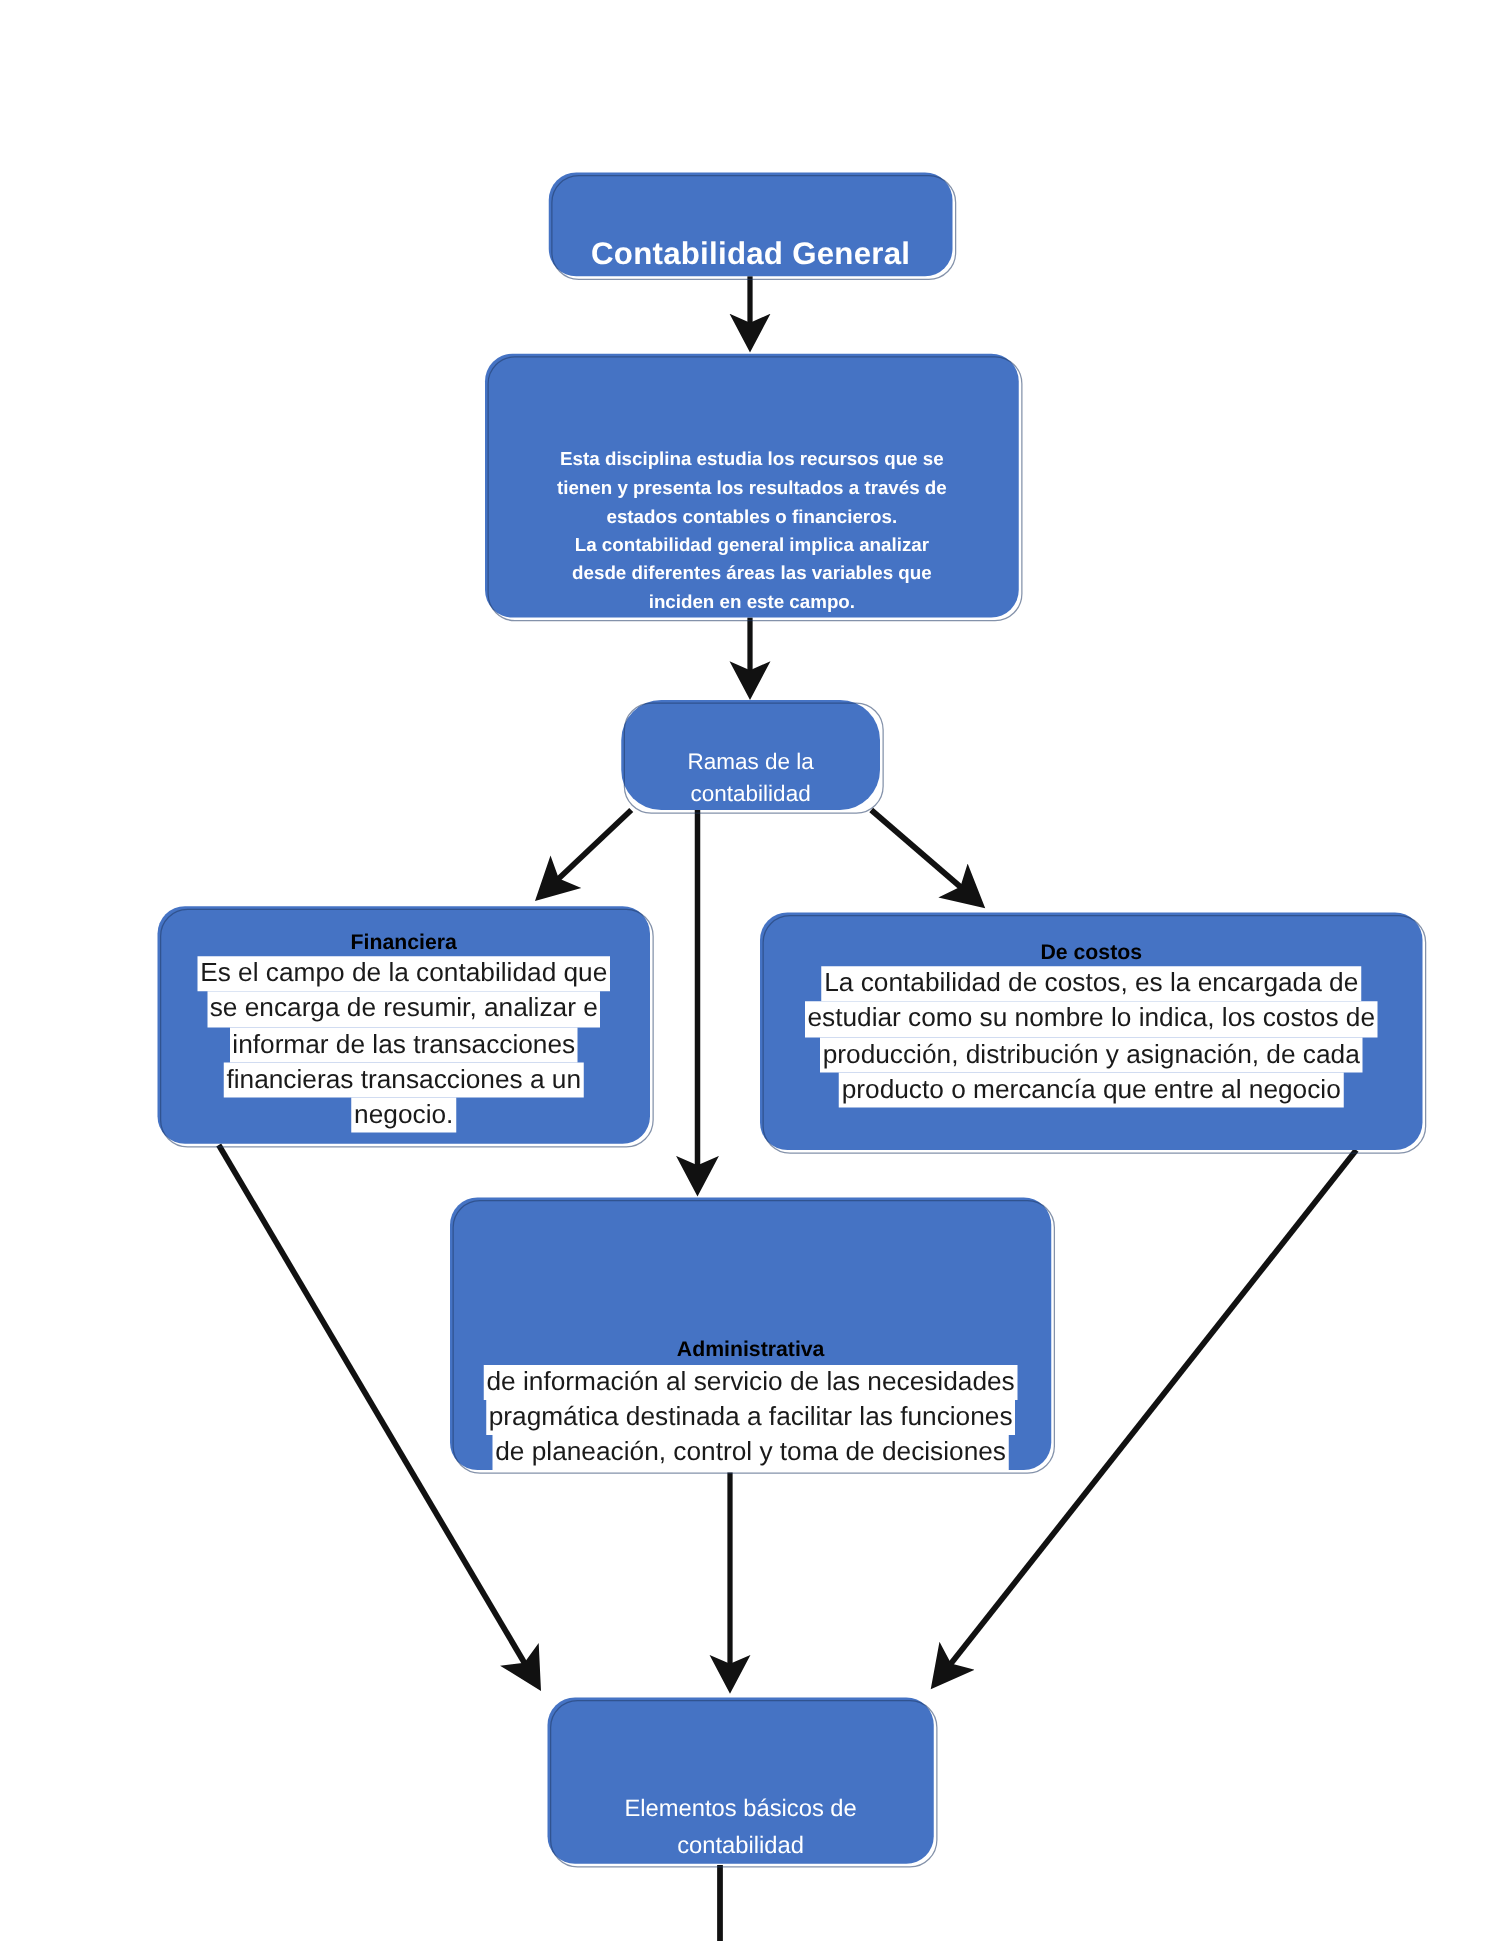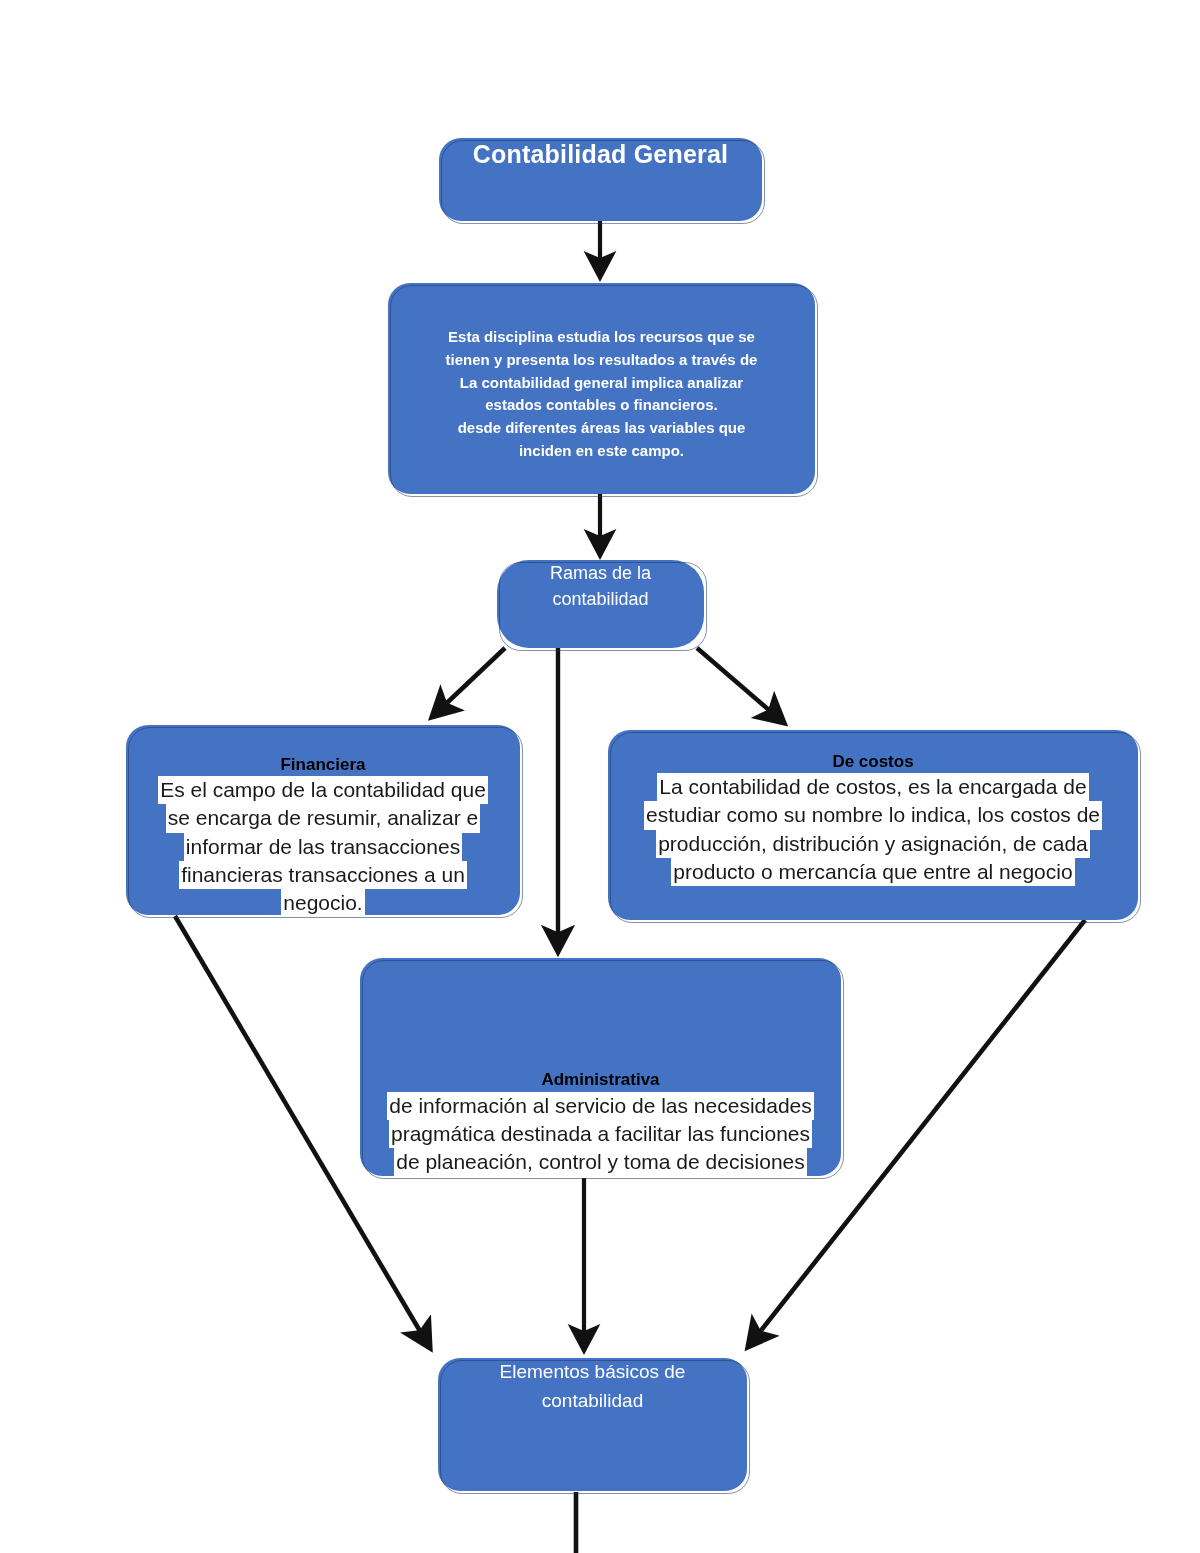--- a/index.html
+++ b/index.html
@@ -26,21 +26,21 @@
     pointer-events: none;
   }
   .node {
     position: absolute;
     background: #4573C4;
     border-radius: 22px;
     box-sizing: border-box;
     display: flex;
     flex-direction: column;
     align-items: center;
-    justify-content: flex-start;
+    justify-content: flex-end;
     z-index: 2;
   }
   
   .node::after {
     content: "";
     position: absolute;
     left: 2px;
     top: 2px;
     right: -3px;
     bottom: -3px;
@@ -136,35 +136,35 @@
   </svg>
 
   <div class="node" style="left:439px; top:138px; width:323px; height:83px;">
     <div class="node-title-white t-root">Contabilidad General</div>
   </div>
 
   <div class="node" style="left:388px; top:283px; width:427px; height:211px;">
     <div class="node-title-white t-desc">
       <div>Esta disciplina estudia los recursos que se</div>
       <div>tienen y presenta los resultados a través de</div>
+      <div>estados contables o financieros.</div>
       <div>La contabilidad general implica analizar</div>
-      <div>estados contables o financieros.</div>
       <div>desde diferentes áreas las variables que</div>
       <div>inciden en este campo.</div>
     </div>
   </div>
 
   <div class="node" style="left:497px; top:560px; width:207px; height:88px; border-radius:32px;">
     <div class="node-title-white t-mid">
       <div>Ramas de la</div>
       <div>contabilidad</div>
     </div>
   </div>
 
-  <div class="node" style="left:126px; top:725px; width:394px; height:190px; justify-content:flex-start; padding-top:29px;">
+  <div class="node" style="left:126px; top:725px; width:394px; height:190px; justify-content:flex-start; padding-top:18px;">
     <div class="pad-inner">
       <div class="branch-heading">Financiera</div>
       <div class="branch-body">
         <span class="ln">Es el campo de la contabilidad que</span>
         <span class="ln">se encarga de resumir, analizar e</span>
         <span class="ln">informar de las transacciones</span>
         <span class="ln">financieras transacciones a un</span>
         <span class="ln">negocio.</span>
       </div>
     </div>

